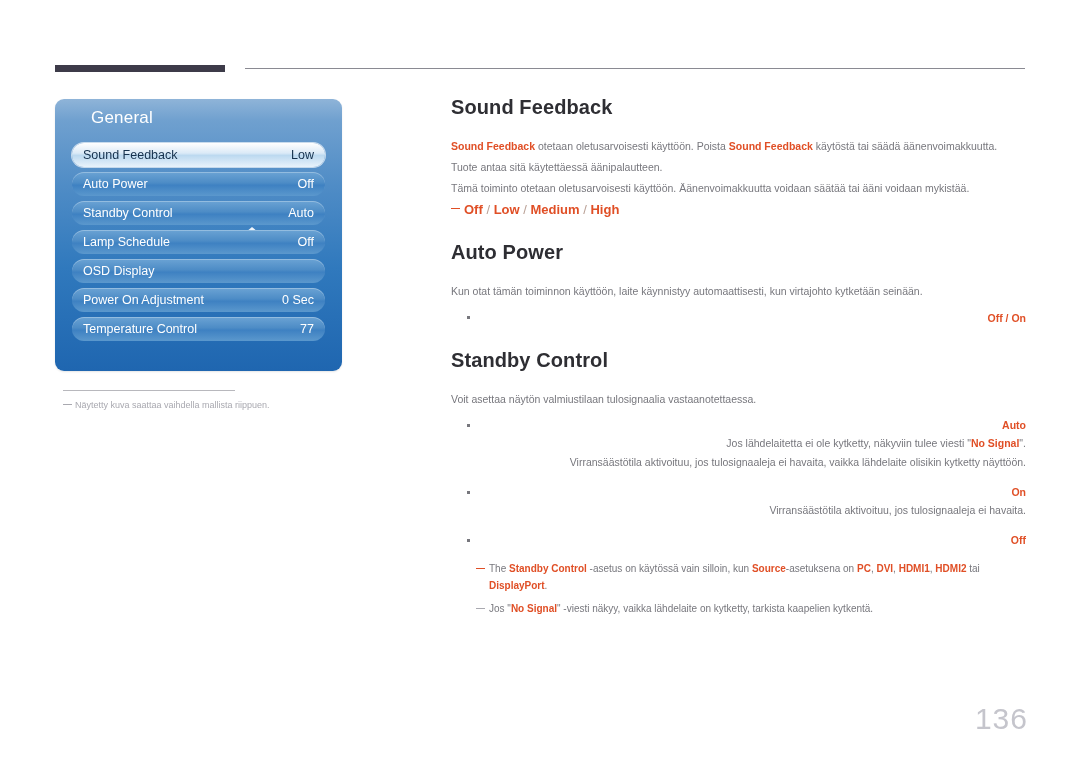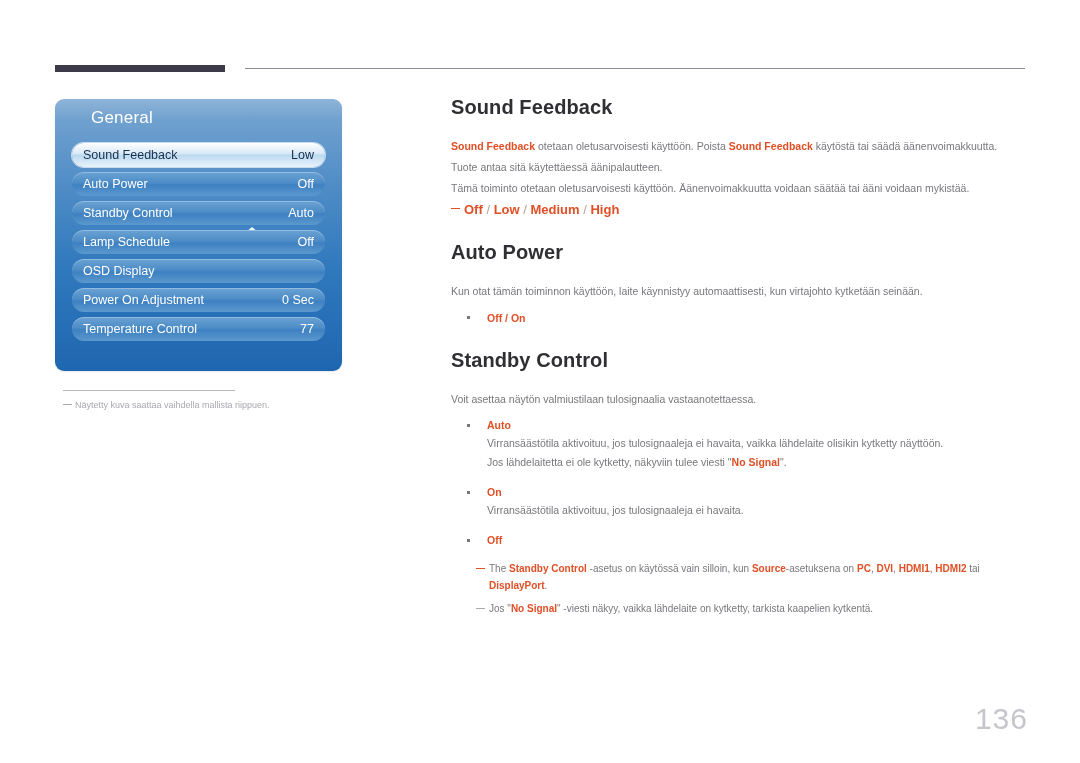--- a/index.html
+++ b/index.html
@@ -171,20 +171,21 @@
     width: 9px;
     border-top: 1.4px solid #e04f26;
   }
   .dash-line.gray .dash { border-top-color: #a9a9b0; }
 
   
   ul.bul {
     list-style: none;
     margin: 7px 0 0 0;
     padding: 0;
+    text-align: right;
   }
   ul.bul > li {
     position: relative;
     padding-left: 36px;
     margin-bottom: 11px;
   }
   ul.bul > li:before {
     content: "";
     position: absolute;
     left: 16px;
@@ -288,22 +289,22 @@
       <li><span class="bul-head">Off</span><span class="bul-head slash"> / </span><span class="bul-head">On</span></li>
     </ul>
   </div>
 
   <div class="sec">
     <h2 class="sec-title">Standby Control</h2>
     <p class="body-line">Voit asettaa näytön valmiustilaan tulosignaalia vastaanotettaessa.</p>
     <ul class="bul">
       <li>
         <div class="bul-head">Auto</div>
+        <div class="bul-sub"><span>Jos lähdelaitetta ei ole kytketty, näkyviin tulee viesti "</span><span class="hl">No Signal</span><span>".</span></div>
         <div class="bul-sub">Virransäästötila aktivoituu, jos tulosignaaleja ei havaita, vaikka lähdelaite olisikin kytketty näyttöön.</div>
-        <div class="bul-sub"><span>Jos lähdelaitetta ei ole kytketty, näkyviin tulee viesti "</span><span class="hl">No Signal</span><span>".</span></div>
       </li>
       <li>
         <div class="bul-head">On</div>
         <div class="bul-sub">Virransäästötila aktivoituu, jos tulosignaaleja ei havaita.</div>
       </li>
       <li>
         <div class="bul-head">Off</div>
       </li>
     </ul>
 

